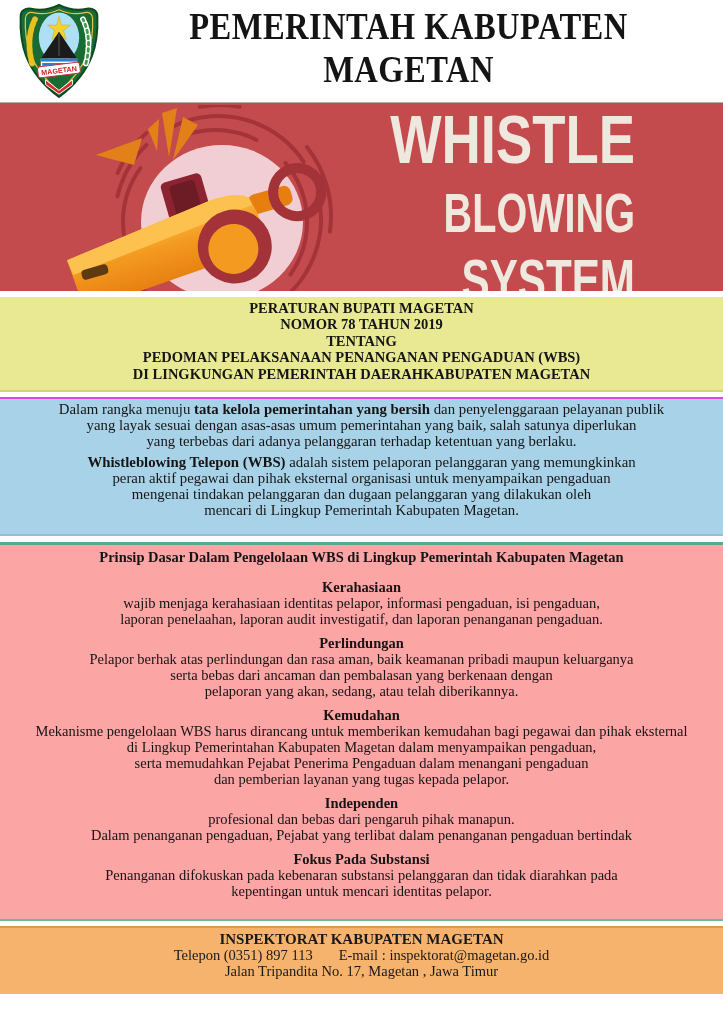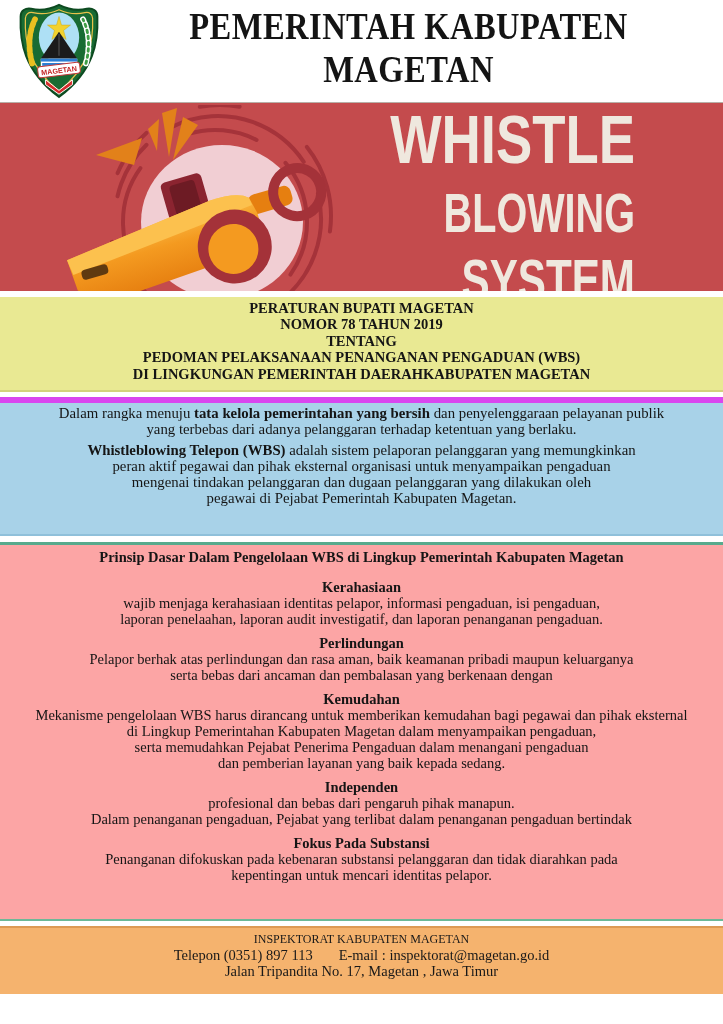--- a/index.html
+++ b/index.html
@@ -21,30 +21,30 @@
   .bt3{font-size:57px;line-height:42px;height:42px;transform:scaleX(.74);transform-origin:right center;}
 
   .gap{background:#ffffff;flex:0 0 auto;}
   .g6{height:6px}.g5{height:5px}
 
   .band{box-sizing:border-box;text-align:center;color:#151515;overflow:hidden;}
   .tline{white-space:nowrap;}
 
   .yellow{height:95px;background:#e9e993;border-bottom:2px solid #d2d27c;padding-top:3px;font-weight:bold;font-size:14.5px;line-height:16.4px;}
 
-  .blue{height:139px;background:#a8d2e8;border-top:6px solid #d946ef;border-bottom:2px solid #8fc0da;padding-top:2px;font-size:14.8px;line-height:16px;}
+  .blue{height:139px;background:#a8d2e8;border-top:2px solid #d946ef;border-bottom:2px solid #8fc0da;padding-top:2px;font-size:14.8px;line-height:16px;}
   .blue .para{margin:0 0 5px 0;}
 
   .green{height:379px;background:#fca5a5;border-top:3px solid #57aa8d;border-bottom:2px solid #6cb897;padding-top:4px;font-size:14.5px;line-height:16px;}
   .green .heading{font-weight:bold;margin-bottom:14px;}
   .principle{margin-bottom:8px;}
   .ptitle{font-weight:bold;}
 
   .footer{height:68px;background:#f5b36e;border-top:2px solid #dd9a54;box-sizing:border-box;text-align:center;padding-top:3px;font-size:14.5px;line-height:15.6px;color:#191919;}
-  .footer .org{font-weight:normal;font-size:12px;line-height:17px;}
+  .footer .org{font-weight:bold;font-size:15px;line-height:17px;}
   .contact-gap{display:inline-block;width:26px;}
 </style>
 </head>
 <body>
 
 <div class="poster">
 
   <header class="header">
     <div class="logo">
       <svg viewBox="0 0 90 100" width="90" height="96" aria-hidden="true">
@@ -119,53 +119,55 @@
     <div class="tline">TENTANG</div>
     <div class="tline">PEDOMAN PELAKSANAAN PENANGANAN PENGADUAN (WBS)</div>
     <div class="tline">DI LINGKUNGAN PEMERINTAH DAERAHKABUPATEN MAGETAN</div>
   </section>
 
   <div class="gap g5"></div>
 
   <section class="band blue">
     <div class="para">
       <div class="tline"><span>Dalam rangka menuju </span><b>tata kelola pemerintahan yang bersih</b><span> dan penyelenggaraan pelayanan publik</span></div>
+      <div class="tline">yang layak sesuai dengan asas-asas umum pemerintahan yang baik, salah satunya diperlukan</div>
       <div class="tline">yang terbebas dari adanya pelanggaran terhadap ketentuan yang berlaku.</div>
     </div>
     <div class="para">
       <div class="tline"><b>Whistleblowing Telepon (WBS)</b><span> adalah sistem pelaporan pelanggaran yang memungkinkan</span></div>
       <div class="tline">peran aktif pegawai dan pihak eksternal organisasi untuk menyampaikan pengaduan</div>
       <div class="tline">mengenai tindakan pelanggaran dan dugaan pelanggaran yang dilakukan oleh</div>
-      <div class="tline">pegawai di Pejabat Pemerintah Kabupaten Magetan.</div>
+      <div class="tline">mencari di Lingkup Pemerintah Kabupaten Magetan.</div>
     </div>
   </section>
 
   <div class="gap g6"></div>
 
   <section class="band green">
     <div class="heading tline">Prinsip Dasar Dalam Pengelolaan WBS di Lingkup Pemerintah Kabupaten Magetan</div>
 
     <div class="principle">
       <div class="ptitle tline">Kerahasiaan</div>
       <div class="tline">wajib menjaga kerahasiaan identitas pelapor, informasi pengaduan, isi pengaduan,</div>
       <div class="tline">laporan penelaahan, laporan audit investigatif, dan laporan penanganan pengaduan.</div>
     </div>
 
     <div class="principle">
       <div class="ptitle tline">Perlindungan</div>
       <div class="tline">Pelapor berhak atas perlindungan dan rasa aman, baik keamanan pribadi maupun keluarganya</div>
       <div class="tline">serta bebas dari ancaman dan pembalasan yang berkenaan dengan</div>
+      <div class="tline">pelaporan yang akan, sedang, atau telah diberikannya.</div>
     </div>
 
     <div class="principle">
       <div class="ptitle tline">Kemudahan</div>
       <div class="tline">Mekanisme pengelolaan WBS harus dirancang untuk memberikan kemudahan bagi pegawai dan pihak eksternal</div>
       <div class="tline">di Lingkup Pemerintahan Kabupaten Magetan dalam menyampaikan pengaduan,</div>
       <div class="tline">serta memudahkan Pejabat Penerima Pengaduan dalam menangani pengaduan</div>
-      <div class="tline">dan pemberian layanan yang baik kepada sedang.</div>
+      <div class="tline">dan pemberian layanan yang tugas kepada pelapor.</div>
     </div>
 
     <div class="principle">
       <div class="ptitle tline">Independen</div>
       <div class="tline">profesional dan bebas dari pengaruh pihak manapun.</div>
       <div class="tline">Dalam penanganan pengaduan, Pejabat yang terlibat dalam penanganan pengaduan bertindak</div>
     </div>
 
     <div class="principle">
       <div class="ptitle tline">Fokus Pada Substansi</div>

